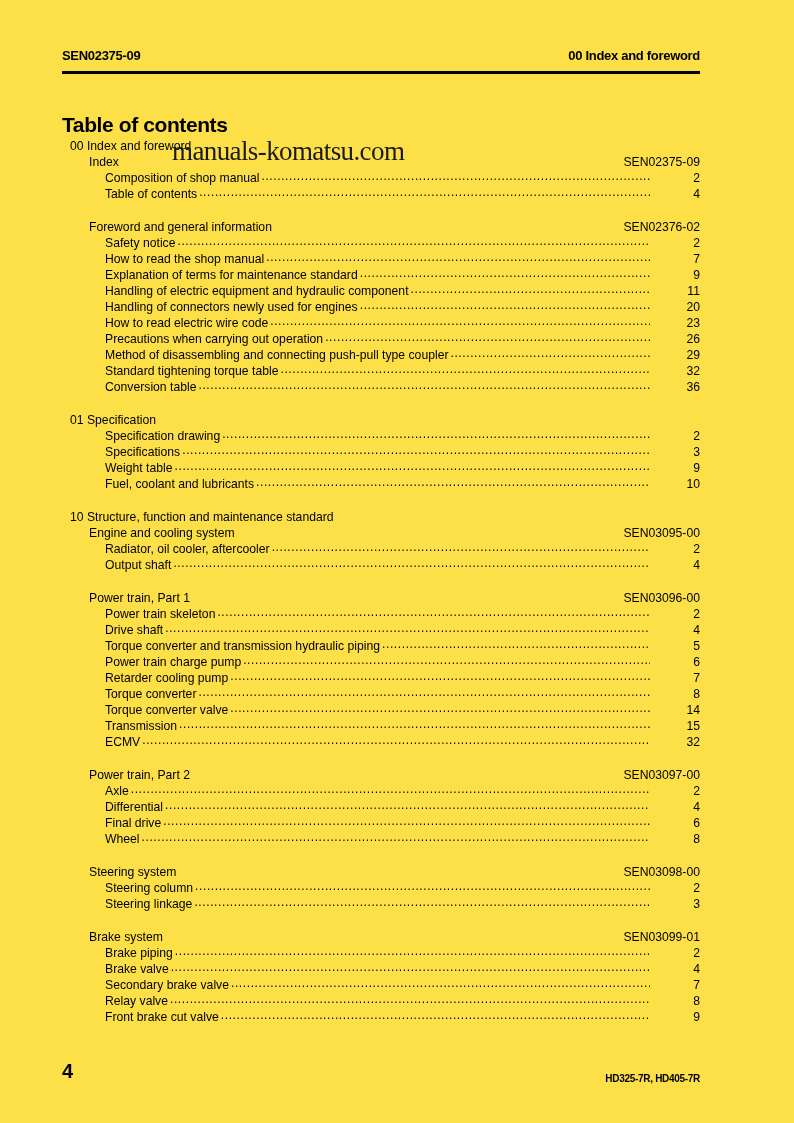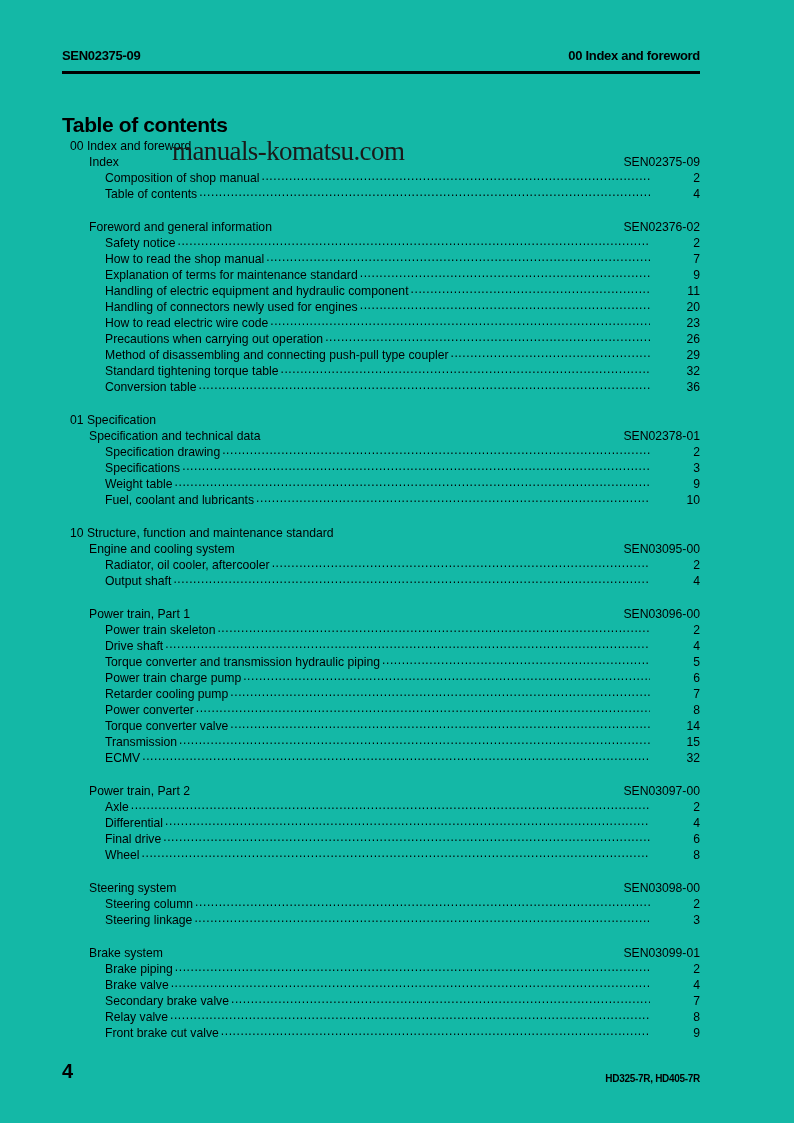--- a/index.html
+++ b/index.html
@@ -4,21 +4,21 @@
 <style>
   html, body {
     margin: 0;
     padding: 0;
     background: #ffffff;
   }
   .page {
     position: relative;
     width: 794px;
     height: 1123px;
-    background: #14b8a6;
+    background: #fde047;
     font-family: "Liberation Sans", sans-serif;
     color: #000000;
     overflow: hidden;
   }
 
   
   .page-header {
     position: absolute;
     left: 62px;
     top: 48px;
@@ -237,25 +237,20 @@
           <span class="label">Conversion table</span>
           <span class="dots"></span>
           <span class="pageno">36</span>
         </div>
       </div>
       <div class="group-spacer"></div>
       <div class="toc-group">
         <div class="row level-group no-dots">
           <span class="label">01 Specification</span>
         </div>
-        <div class="row level-section no-dots">
-          <span class="label">Specification and technical data</span>
-          <span class="dots"></span>
-          <span class="sencode">SEN02378-01</span>
-        </div>
         <div class="row level-item">
           <span class="label">Specification drawing</span>
           <span class="dots"></span>
           <span class="pageno">2</span>
         </div>
         <div class="row level-item">
           <span class="label">Specifications</span>
           <span class="dots"></span>
           <span class="pageno">3</span>
         </div>
@@ -315,21 +310,21 @@
           <span class="label">Power train charge pump</span>
           <span class="dots"></span>
           <span class="pageno">6</span>
         </div>
         <div class="row level-item">
           <span class="label">Retarder cooling pump</span>
           <span class="dots"></span>
           <span class="pageno">7</span>
         </div>
         <div class="row level-item">
-          <span class="label">Power converter</span>
+          <span class="label">Torque converter</span>
           <span class="dots"></span>
           <span class="pageno">8</span>
         </div>
         <div class="row level-item">
           <span class="label">Torque converter valve</span>
           <span class="dots"></span>
           <span class="pageno">14</span>
         </div>
         <div class="row level-item">
           <span class="label">Transmission</span>

